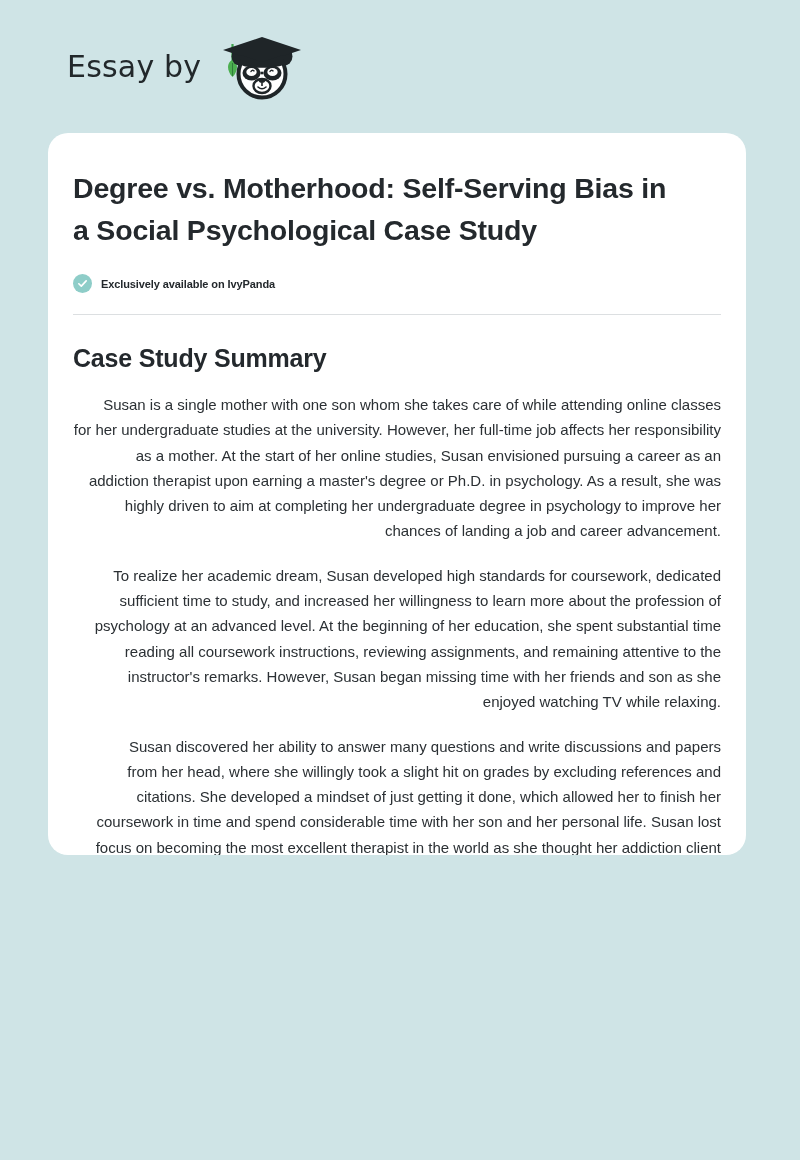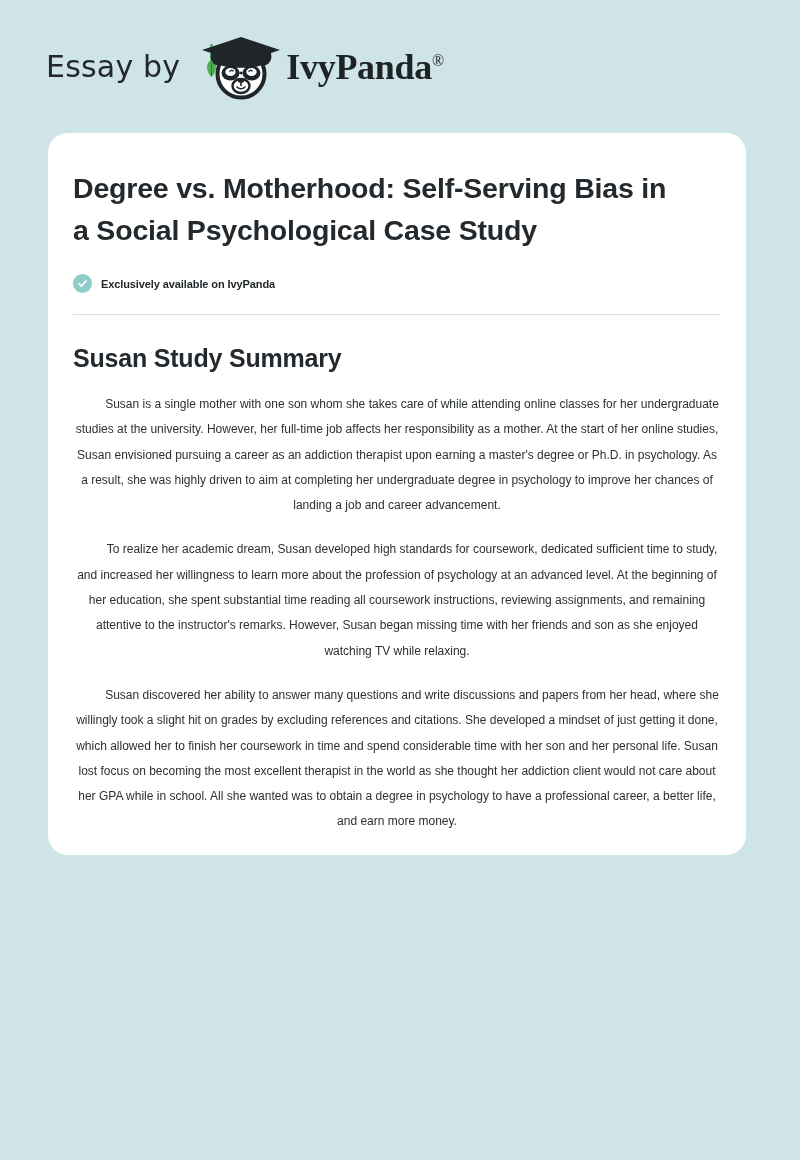--- a/index.html
+++ b/index.html
@@ -12,21 +12,21 @@
     background: #cfe4e6;
     font-family: "Liberation Sans", sans-serif;
     overflow: hidden;
   }
 
   
   .page-header {
     display: flex;
     align-items: center;
     height: 133px;
-    padding-left: 46px;
+    padding-left: 67px;
     box-sizing: border-box;
   }
   .essay-by {
     font-family: "DejaVu Sans", sans-serif;
     font-size: 30px;
     font-weight: 400;
     color: #22282b;
     letter-spacing: 0.2px;
     white-space: nowrap;
   }
@@ -114,26 +114,26 @@
 
   .section-heading {
     font-size: 25px;
     font-weight: 700;
     color: #24292d;
     margin: 29px 0 0 0;
     letter-spacing: -0.2px;
   }
 
   .body-text {
-    font-size: 12px;
+    font-size: 15px;
     line-height: 25.3px;
     color: #2b3034;
     margin: 19px 0 0 0;
     text-indent: 30px;
-    text-align: center;
+    text-align: right;
   }
 </style>
 </head>
 <body>
 
 <div class="page-header">
   <span class="essay-by">Essay by</span>
   <div class="brand-lockup">
     <span>
       <svg class="panda-logo" viewBox="0 0 96 72" xmlns="http://www.w3.org/2000/svg">
@@ -157,38 +157,37 @@
         <path d="M36 40.5 q1 -2 3 -0.6" stroke="#1f2528" stroke-width="1.4" fill="none" stroke-linecap="round"></path>
         <path d="M55 40.5 q1 -2 3 -0.6" stroke="#1f2528" stroke-width="1.4" fill="none" stroke-linecap="round"></path>
         <path d="M45.5 42 L48.5 42" stroke="#1f2528" stroke-width="2.6"></path>
 
         <ellipse cx="47" cy="55" rx="8.5" ry="7" fill="#ffffff" stroke="#1f2528" stroke-width="2.4"></ellipse>
         <ellipse cx="47" cy="49.5" rx="3.2" ry="2.4" fill="#1f2528"></ellipse>
         <path d="M47 52 L47 55" stroke="#1f2528" stroke-width="1.6"></path>
         <path d="M43 56 q4 3.5 8 0" stroke="#1f2528" stroke-width="1.6" fill="none" stroke-linecap="round"></path>
       </svg>
     </span>
-    <span class="brand-word"><span>IvyPanda</span><span class="reg">®</span></span>
   </div>
 </div>
 
 <div class="doc-card">
 
   <h1 class="doc-title">Degree vs. Motherhood: Self-Serving Bias in a Social Psychological Case Study</h1>
 
   <div class="exclusive-row">
     <span class="check-badge">
       <svg width="11" height="11" viewBox="0 0 12 12" xmlns="http://www.w3.org/2000/svg">
         <path d="M2 6.3 L4.7 8.9 L10 3.2" stroke="#ffffff" stroke-width="1.8" fill="none" stroke-linecap="round" stroke-linejoin="round"></path>
       </svg>
     </span>
     <span class="exclusive-label">Exclusively available on IvyPanda</span>
   </div>
 
   <div class="divider"></div>
 
-  <h2 class="section-heading">Susan Study Summary</h2>
+  <h2 class="section-heading">Case Study Summary</h2>
 
   <p class="body-text">Susan is a single mother with one son whom she takes care of while attending online classes for her undergraduate studies at the university. However, her full-time job affects her responsibility as a mother. At the start of her online studies, Susan envisioned pursuing a career as an addiction therapist upon earning a master's degree or Ph.D. in psychology. As a result, she was highly driven to aim at completing her undergraduate degree in psychology to improve her chances of landing a job and career advancement.</p>
   <p class="body-text">To realize her academic dream, Susan developed high standards for coursework, dedicated sufficient time to study, and increased her willingness to learn more about the profession of psychology at an advanced level. At the beginning of her education, she spent substantial time reading all coursework instructions, reviewing assignments, and remaining attentive to the instructor's remarks. However, Susan began missing time with her friends and son as she enjoyed watching TV while relaxing.</p>
   <p class="body-text">Susan discovered her ability to answer many questions and write discussions and papers from her head, where she willingly took a slight hit on grades by excluding references and citations. She developed a mindset of just getting it done, which allowed her to finish her coursework in time and spend considerable time with her son and her personal life. Susan lost focus on becoming the most excellent therapist in the world as she thought her addiction client would not care about her GPA while in school. All she wanted was to obtain a degree in psychology to have a professional career, a better life, and earn more money.</p>
 
 </div>
 
 </body></html>

